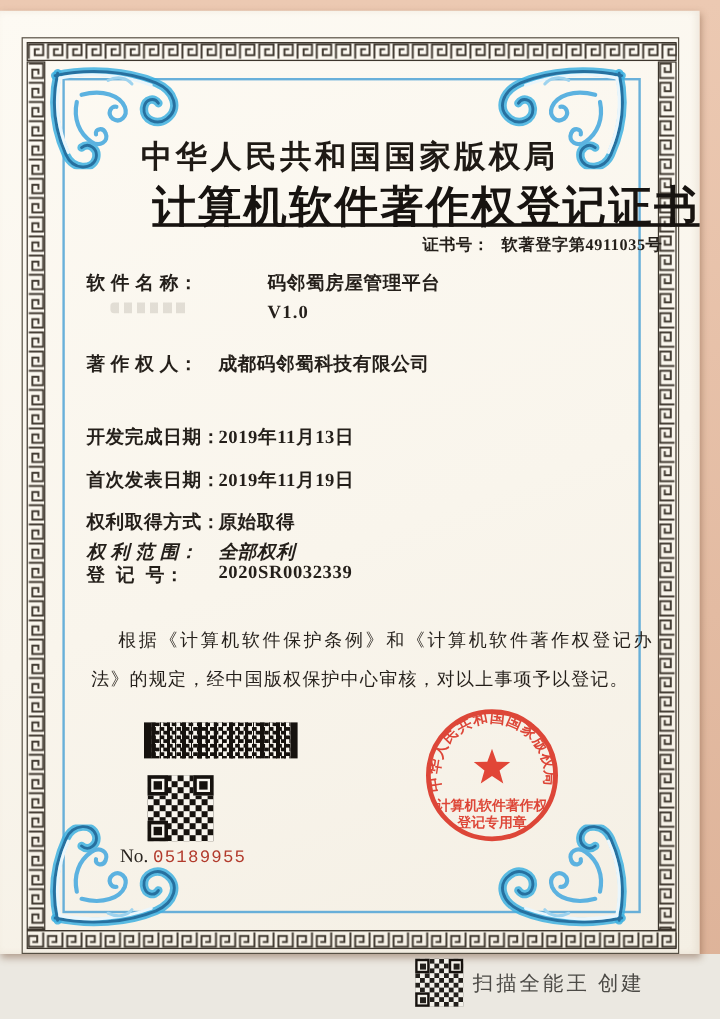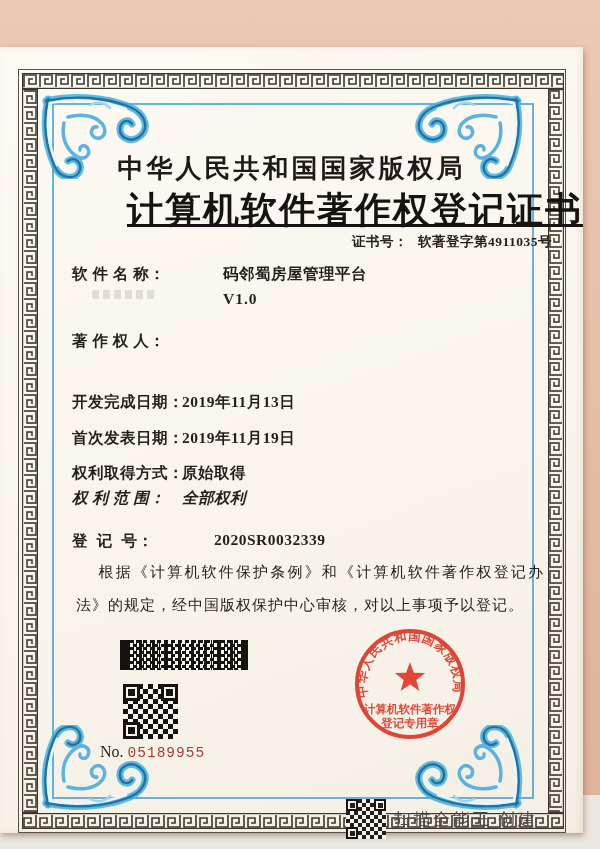--- a/index.html
+++ b/index.html
@@ -7,21 +7,21 @@
   body { font-family:"Liberation Serif","DejaVu Serif",serif; overflow:hidden; }
 
   .stage { position:relative; width:600px; height:849px;
            background:linear-gradient(180deg,#ecc9b2 0%,#e3bba2 60%,#ddb298 100%); overflow:hidden; }
   .abs { position:absolute; }
 
   .scan-bottom { left:0; right:0; bottom:0; height:54px; background:#ebe8e1; }
 
   .paper { left:0; top:9px; width:583px; height:786px;
            background:linear-gradient(160deg,#fdfaf3 0%,#f9f5ec 55%,#f4efe4 100%);
-           box-shadow:1px 3px 6px rgba(110,70,45,.45), inset -3px 0 6px rgba(160,120,90,.12);margin-top:38px; }
+           box-shadow:1px 3px 6px rgba(110,70,45,.45), inset -3px 0 6px rgba(160,120,90,.12); }
 
   .outer-rule { left:18px; top:22px; width:548px; height:764px; border:1.2px solid #575044; }
   .band { position:absolute; display:block; }
   .blue-line { left:52px; top:56px; width:482px; height:696px; border:2px solid #4fa3d6; opacity:.85; }
 
   .orn { position:absolute; width:122px; height:86px; }
   .orn.tl { left:40px;  top:46px; }
   .orn.tr { left:402px; top:46px;  transform:scaleX(-1); }
   .orn.bl { left:40px;  top:678px; transform:scaleY(-1); }
   .orn.br { left:402px; top:678px; transform:scale(-1,-1); }
@@ -31,21 +31,21 @@
   .cert-title { left:0; top:139px; width:583px; text-align:right; font-size:36px; font-weight:bold;
                 letter-spacing:2px; color:#171310;text-decoration:underline; }
   .cert-no { left:352px; top:186px; font-size:13.5px; font-weight:bold; color:#241f1a; letter-spacing:.5px; }
   .cert-no .lbl { margin-right:10px; }
 
   .row { position:absolute; left:72px; display:flex; font-weight:bold; color:#241f1a; font-size:15.5px; }
   .row .lbl { width:110px; flex:0 0 110px; white-space:pre; letter-spacing:.5px; }
   .row .val { letter-spacing:.5px; }
   .row .val .v2 { display:block; margin-top:5px; letter-spacing:1px; }
   .r1{top:217px;gap:41px;} .r2{top:284px;} .r3{top:345px;} .r4{top:381px;}
-  .r5{top:416px;} .r6{top:441px;font-style:italic;} .r7{top:484px;gap:32px;}
+  .r5{top:416px;} .r6{top:441px;font-style:italic;} .r7{top:460px;}
 
   .erased { left:92px; top:243px; width:66px; height:9px; opacity:.45;
             background:repeating-linear-gradient(90deg,#c3beb4 0 7px,transparent 7px 11px);
             border-radius:3px; }
 
   .statement { left:76px; top:509px; width:468px; font-size:15px; font-weight:normal; color:#241f1a;
                line-height:33px; text-align:justify; text-indent:1.5em; letter-spacing:1px; }
 
   .barcode { left:120px; top:593px; width:128px; height:30px; background:
       repeating-linear-gradient(90deg,#16120e 0 3px,transparent 3px 7px,#16120e 7px 8px,transparent 8px 13px),
@@ -157,20 +157,21 @@
       <span class="lbl">证书号：</span><span>软著登字第4911035号</span>
     </div>
 
     <div class="row r1">
       <span class="lbl">软 件 名 称：</span>
       <span class="val"><span>码邻蜀房屋管理平台</span><span class="v2">V1.0</span></span>
     </div>
     <div class="abs erased"></div>
     <div class="row r2">
       <span class="lbl">著 作 权 人：</span>
+      <span class="val">成都码邻蜀科技有限公司</span>
     </div>
     <div class="row r3">
       <span class="lbl">开发完成日期：</span>
       <span class="val">2019年11月13日</span>
     </div>
     <div class="row r4">
       <span class="lbl">首次发表日期：</span>
       <span class="val">2019年11月19日</span>
     </div>
     <div class="row r5">

